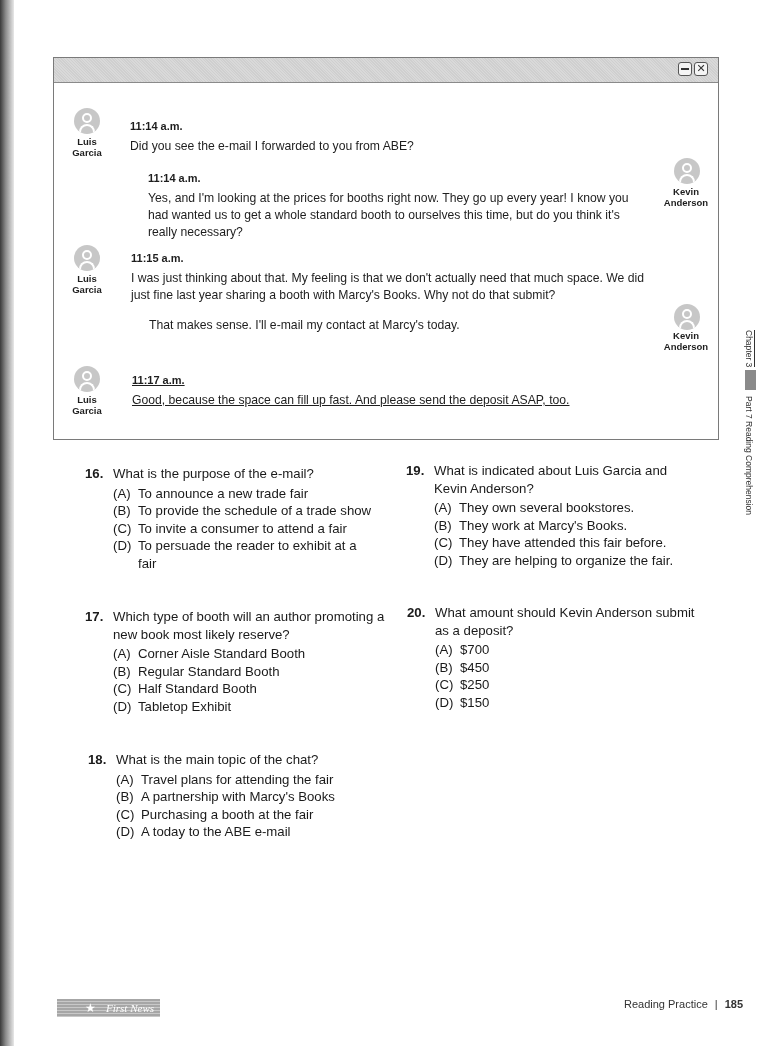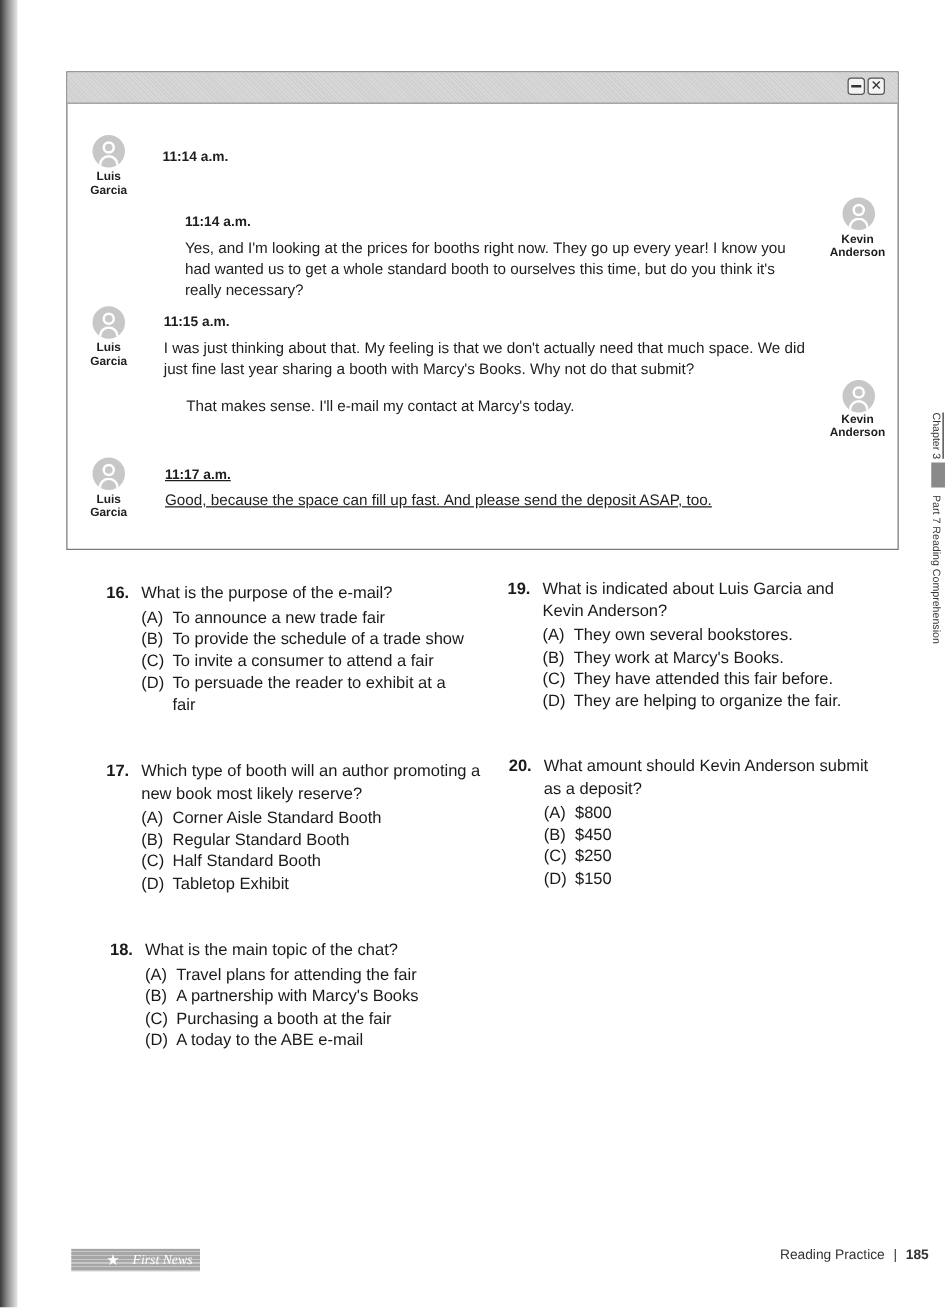--- a/index.html
+++ b/index.html
@@ -103,20 +103,21 @@
   </div>
 </div>
 
 <div class="avatar" style="left:74px;top:108px;">
     <div class="head"></div>
     <div class="body"></div>
   </div>
 <div class="user-name" style="left:57px;top:136px;"><span>Luis</span><br><span>Garcia</span></div>
 <div class="msg" style="left:130px;top:118px;width:540px;">
   <span class="time">11:14 a.m.</span>
+  <span class="text">Did you see the e-mail I forwarded to you from ABE?</span>
 </div>
 
 <div class="avatar" style="left:674px;top:158px;">
     <div class="head"></div>
     <div class="body"></div>
   </div>
 <div class="user-name" style="left:656px;top:186px;"><span>Kevin</span><br><span>Anderson</span></div>
 <div class="msg" style="left:148px;top:170px;width:500px;">
   <span class="time">11:14 a.m.</span>
   <span class="text">Yes, and I'm looking at the prices for booths right now. They go up every year! I know you had wanted us to get a whole standard booth to ourselves this time, but do you think it's really necessary?</span>
@@ -242,21 +243,21 @@
       </div>
   </div>
 </div>
 
 <div class="question" style="left:407px;top:604px;width:300px;">
   <span class="q-num">20.</span>
   <span class="q-text" style="max-width:270px;">What amount should Kevin Anderson submit as a deposit?</span>
   <div class="opts">
     <div class="opt">
         <span class="opt-letter">(A)</span>
-        <span class="opt-text">$800</span>
+        <span class="opt-text">$700</span>
       </div>
     <div class="opt">
         <span class="opt-letter">(B)</span>
         <span class="opt-text">$450</span>
       </div>
     <div class="opt">
         <span class="opt-letter">(C)</span>
         <span class="opt-text">$250</span>
       </div>
     <div class="opt">

